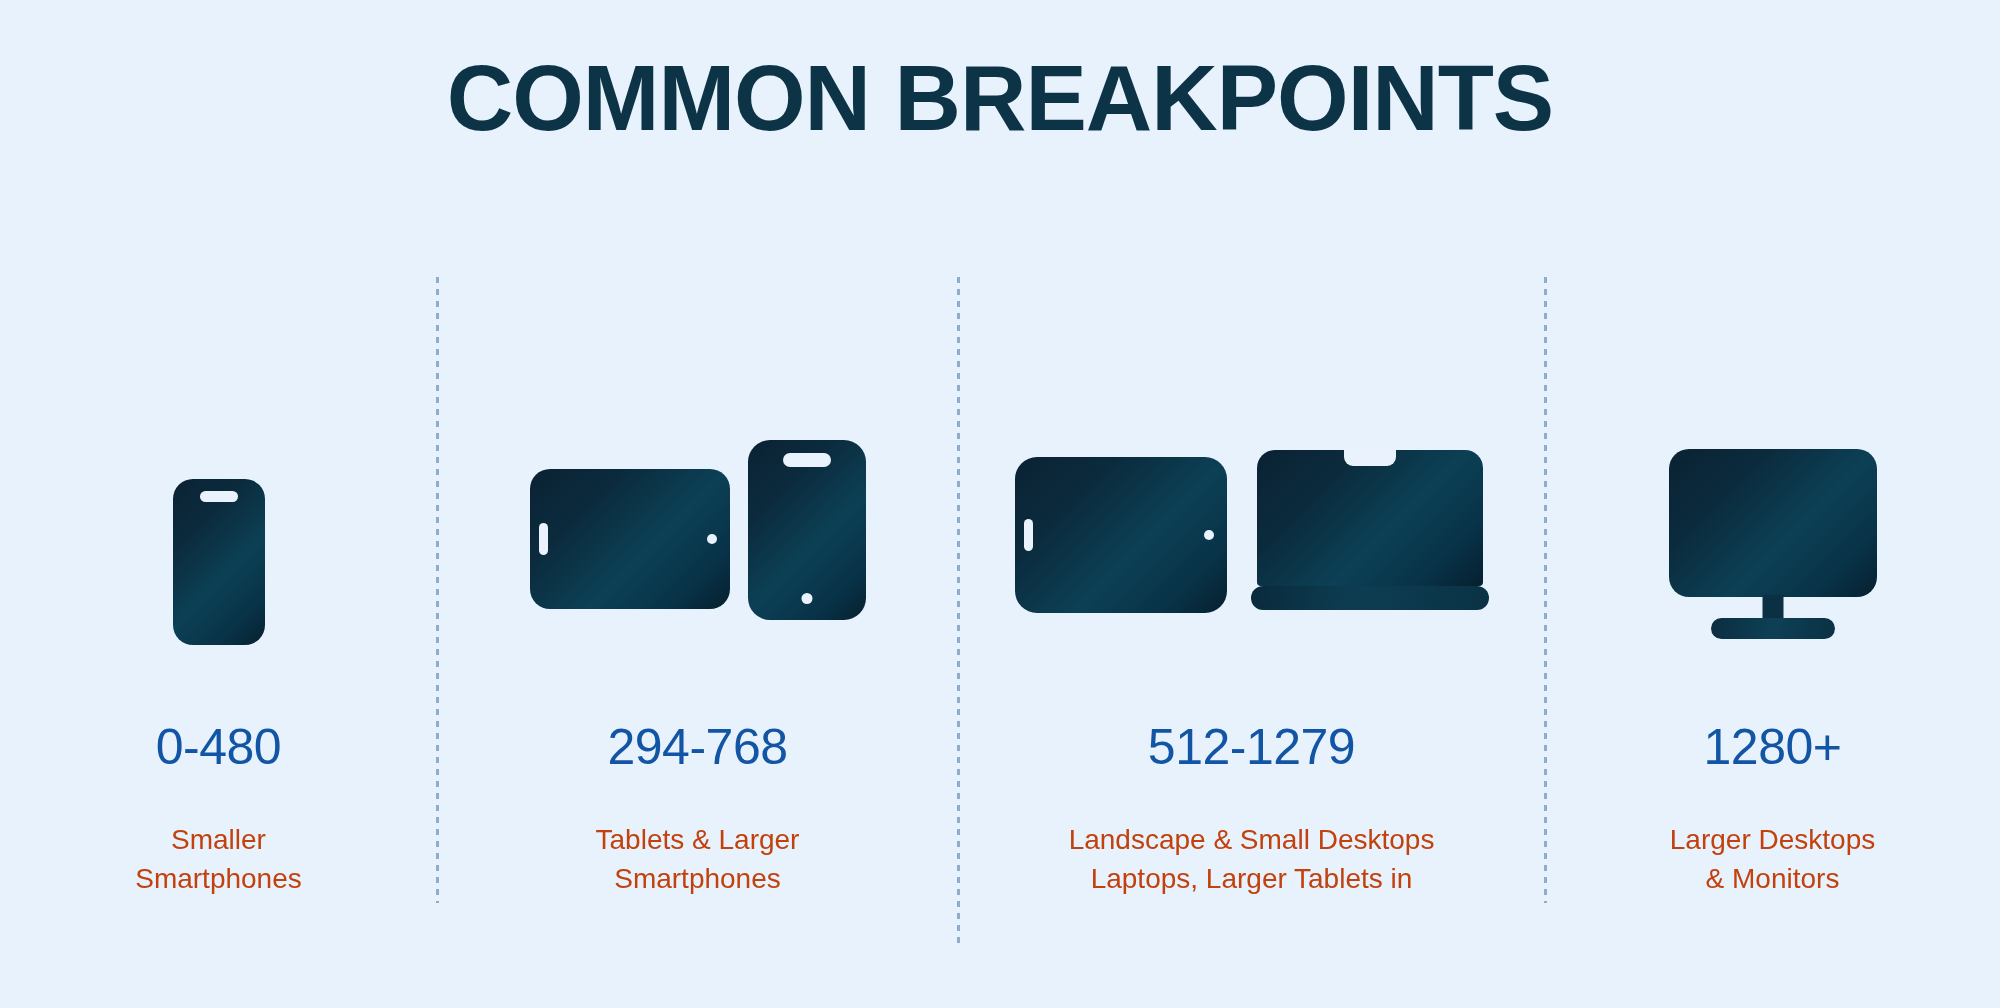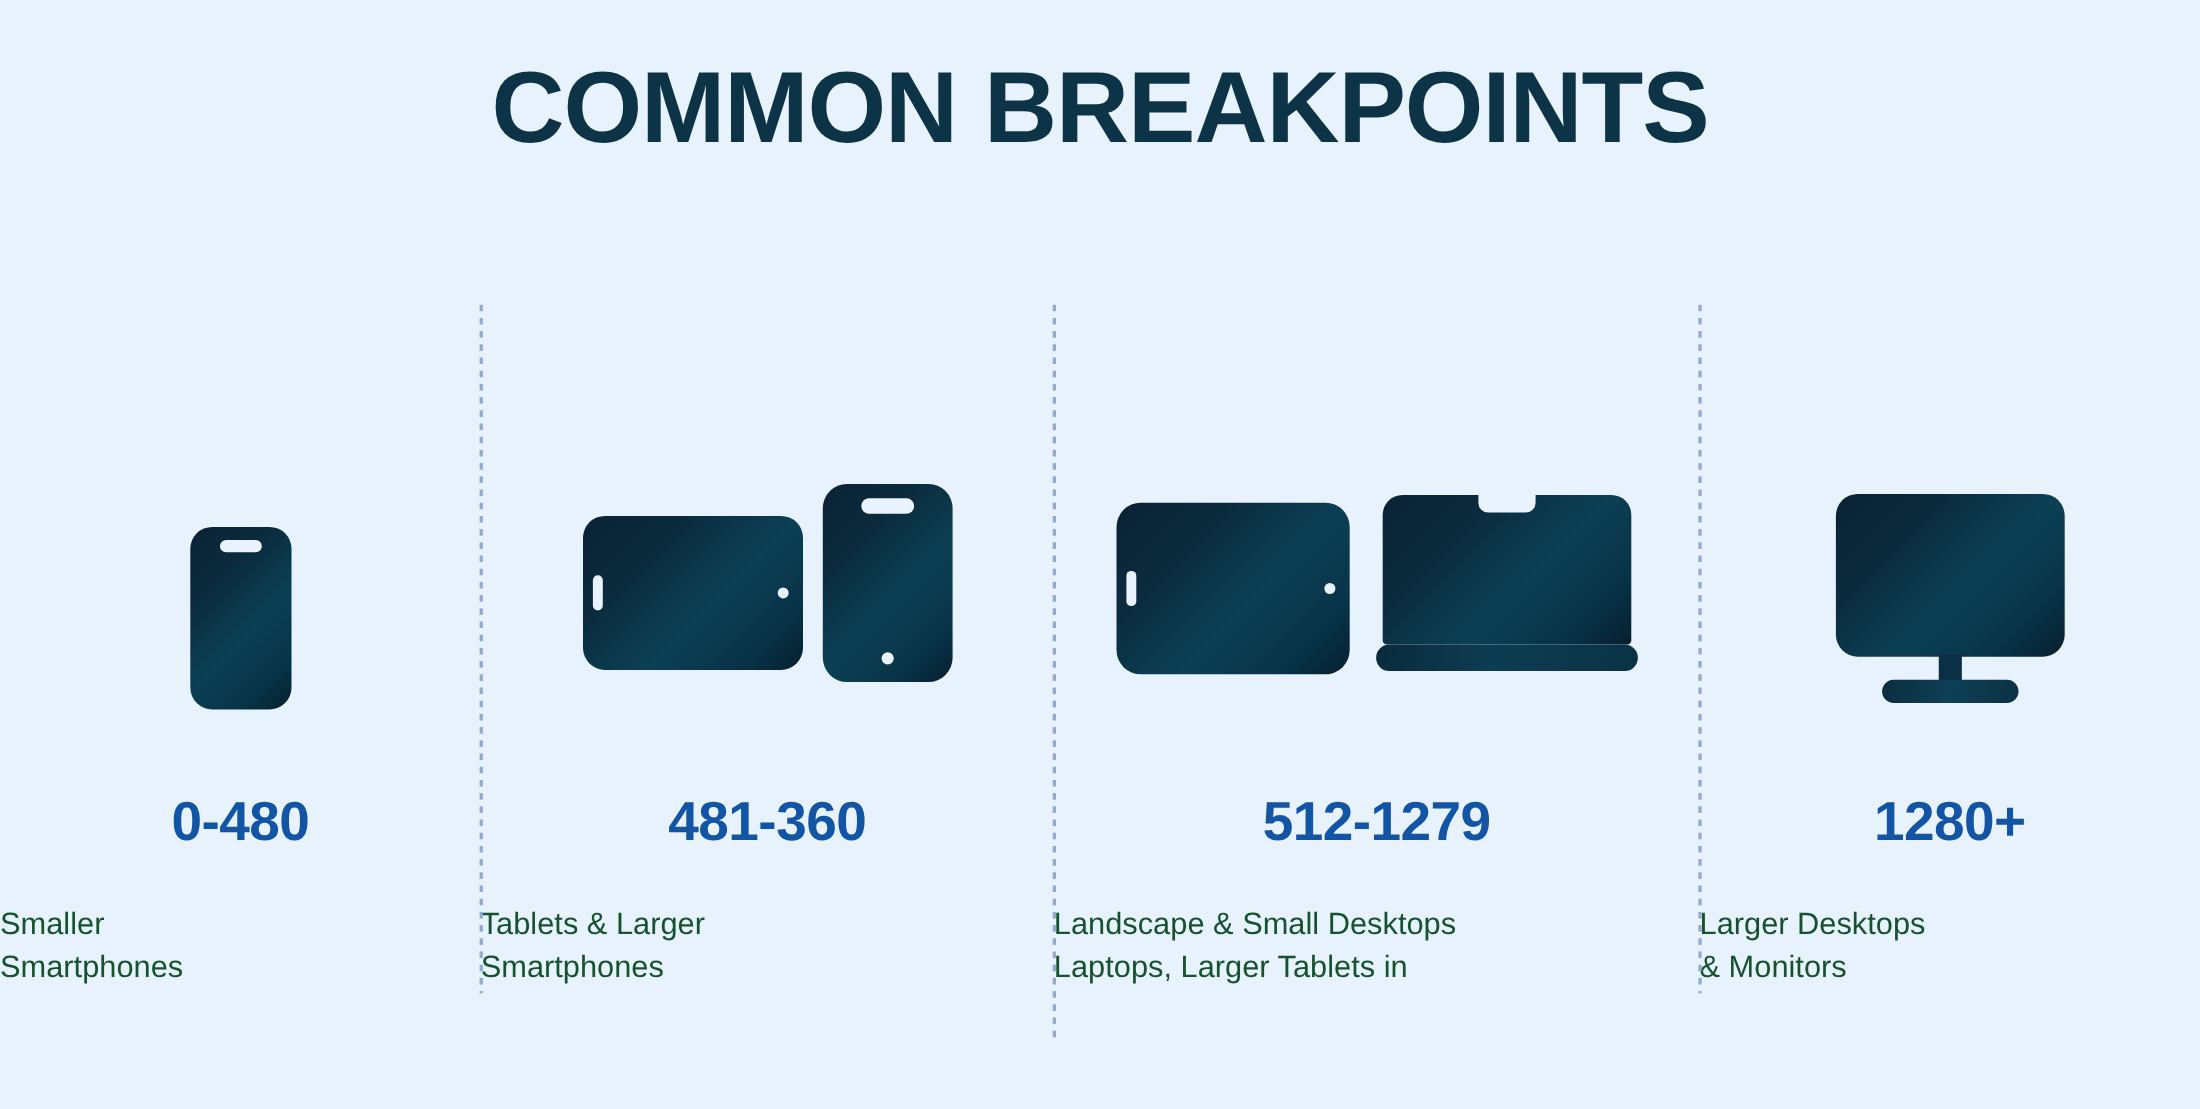--- a/index.html
+++ b/index.html
@@ -75,34 +75,35 @@
     justify-content: center;
   }
 
   .range {
     position: absolute;
     left: 0;
     top: 718px;
     width: 100%;
     text-align: center;
     font-size: 50px;
-    font-weight: 700;
+    font-weight: 400;
     letter-spacing: -0.5px;
     color: #1355a5;
     white-space: nowrap;
   }
   .desc {
     position: absolute;
     left: 0;
     top: 820px;
     width: 100%;
+    text-align: center;
     font-size: 28px;
     line-height: 39px;
     font-weight: 400;
-    color: #14532d;
+    color: #c2410c;
   }
 
   
   .divider {
     position: absolute;
     top: 277px;
     width: 3px;
     background-image: linear-gradient(to bottom, #8fabd0 0, #8fabd0 6px, rgba(0,0,0,0) 6px, rgba(0,0,0,0) 12px);
     background-size: 3px 12px;
     background-repeat: repeat-y;
@@ -266,21 +267,21 @@
       <div class="devices" style="gap:18px; align-items:center;">
         <div class="device tablet screen-grad" style="margin-top:18px;">
           <span class="sidebtn"></span>
           <span class="camdot"></span>
         </div>
         <div class="device phone phone-lg screen-grad">
           <span class="island"></span>
           <span class="homedot"></span>
         </div>
       </div>
-      <div class="range">481-360</div>
+      <div class="range">294-768</div>
       <div class="desc">
         <div>Tablets &amp; Larger</div>
         <div>Smartphones</div>
       </div>
     </div>
 
     <div class="col col-3">
       <div class="devices" style="gap:24px; align-items:center;">
         <div class="device tablet tablet-lg screen-grad" style="margin-top:10px;">
           <span class="sidebtn"></span>

